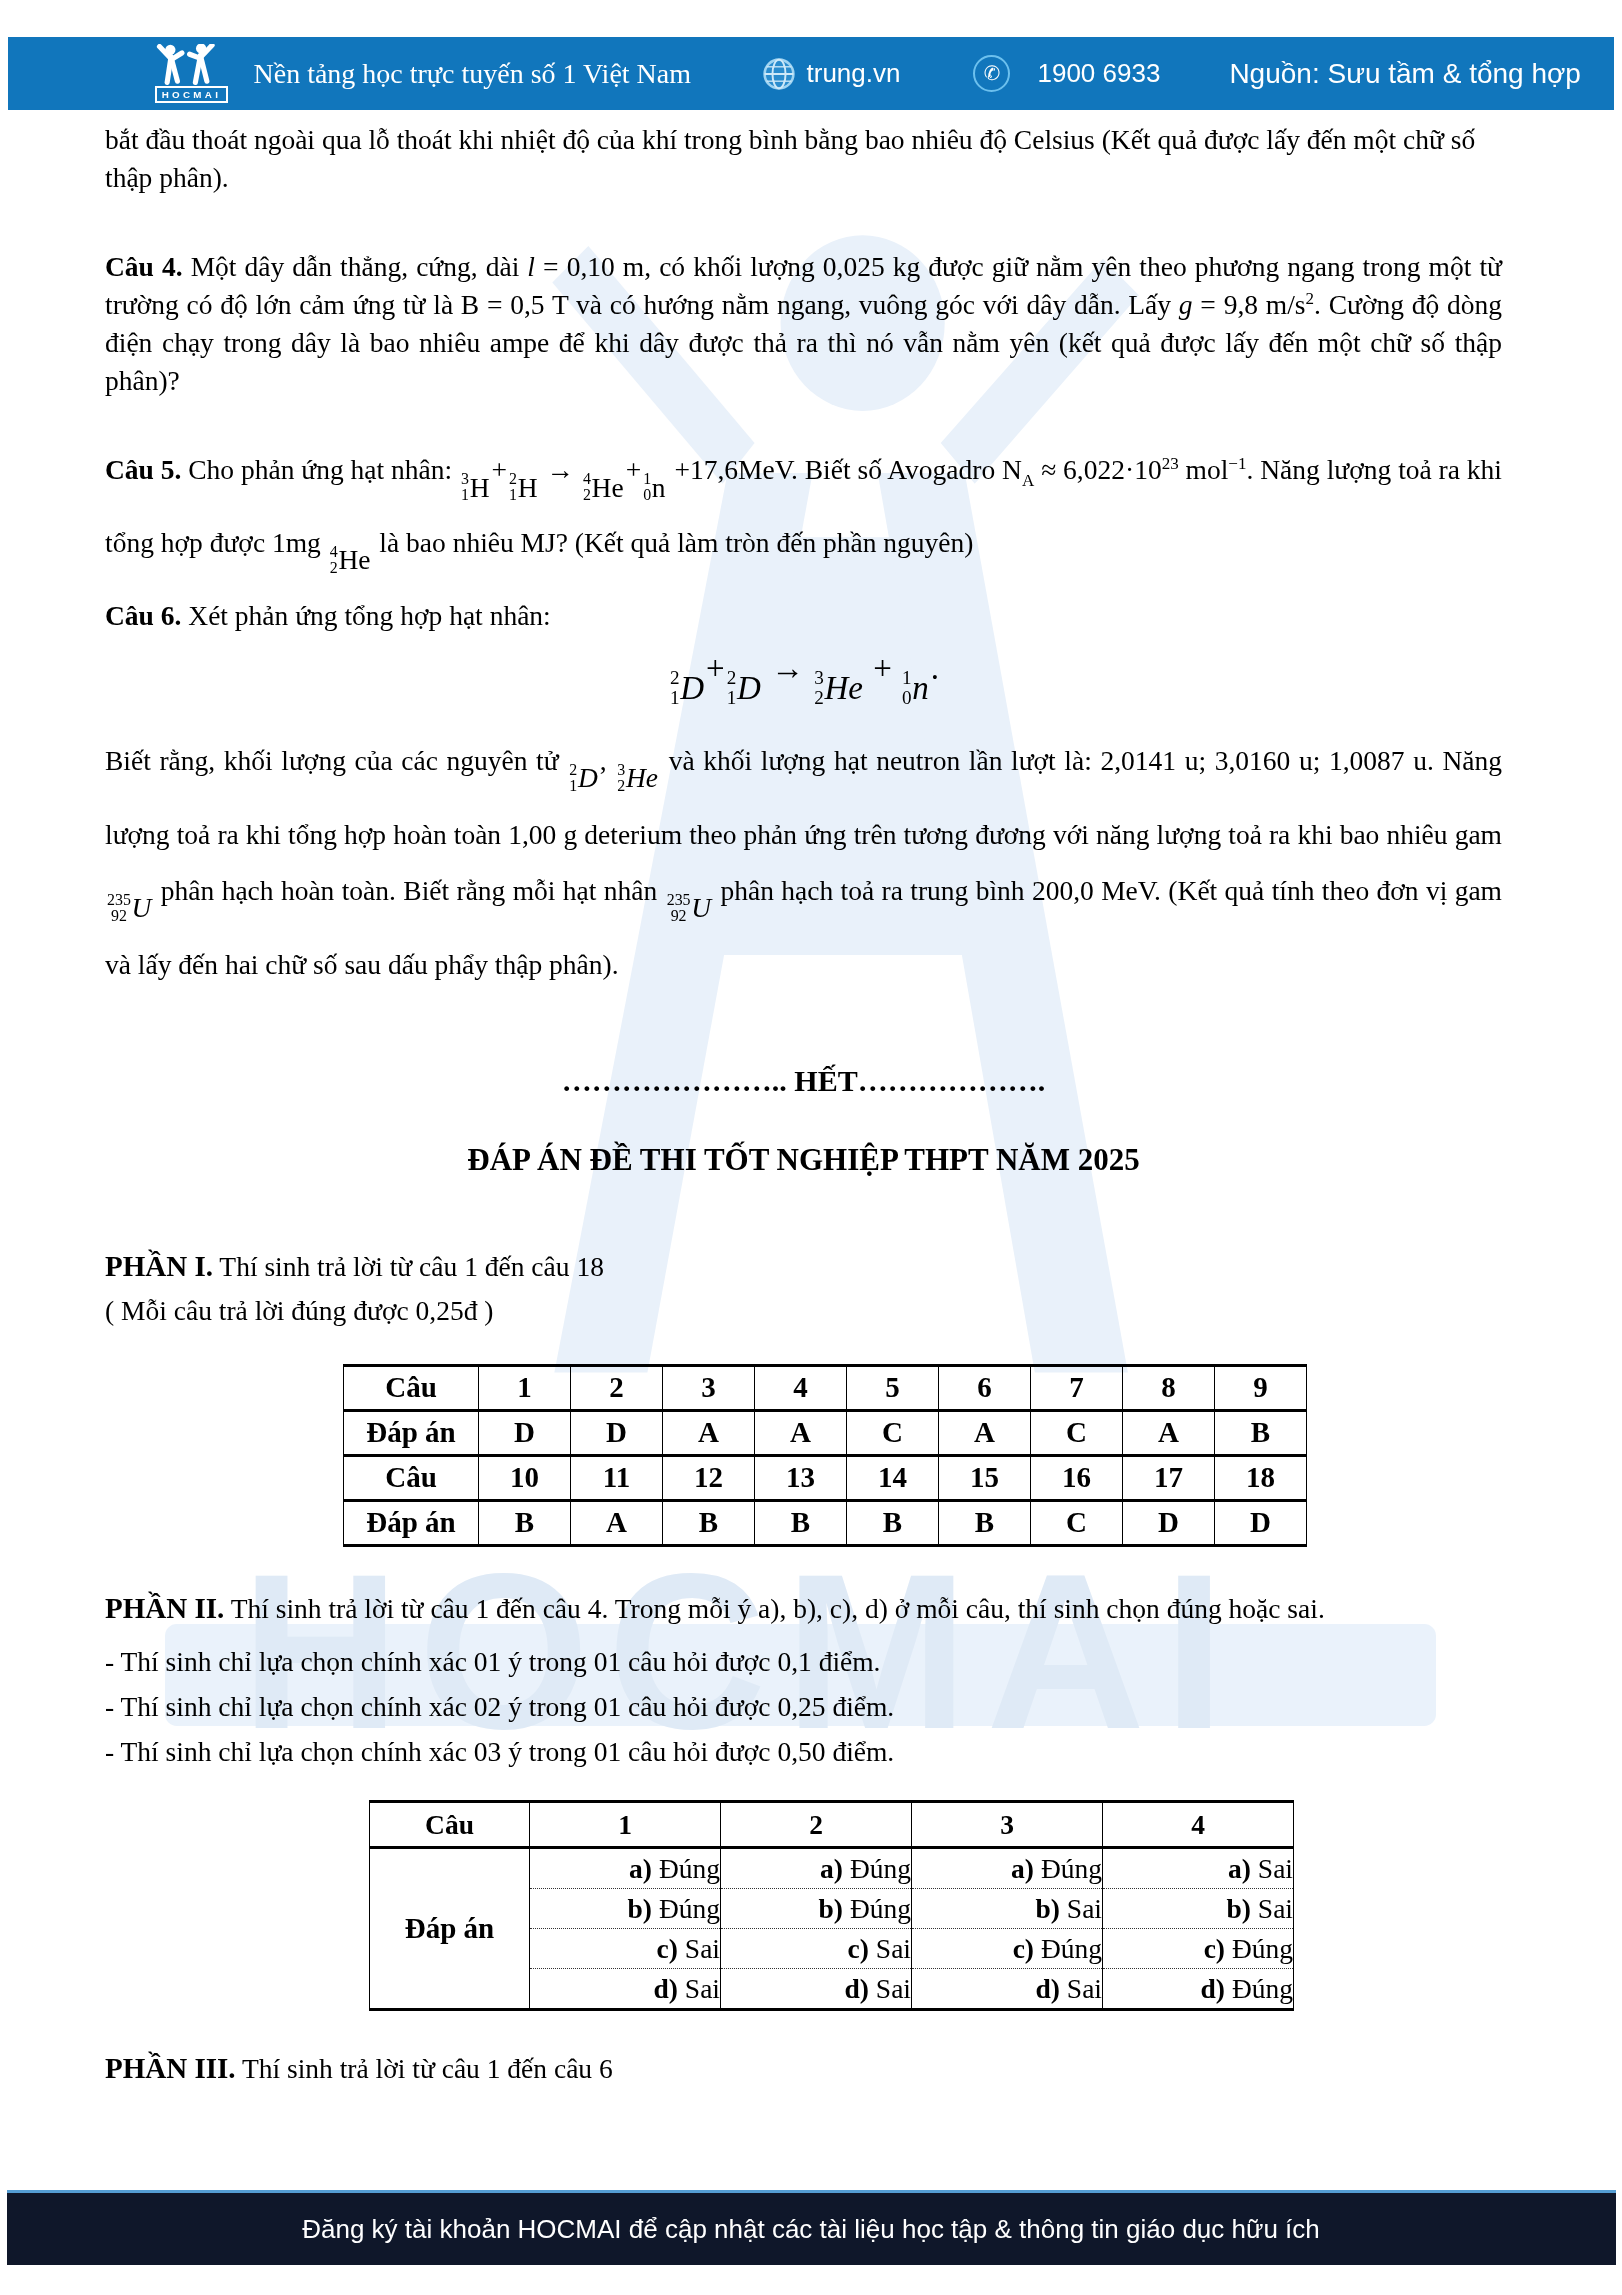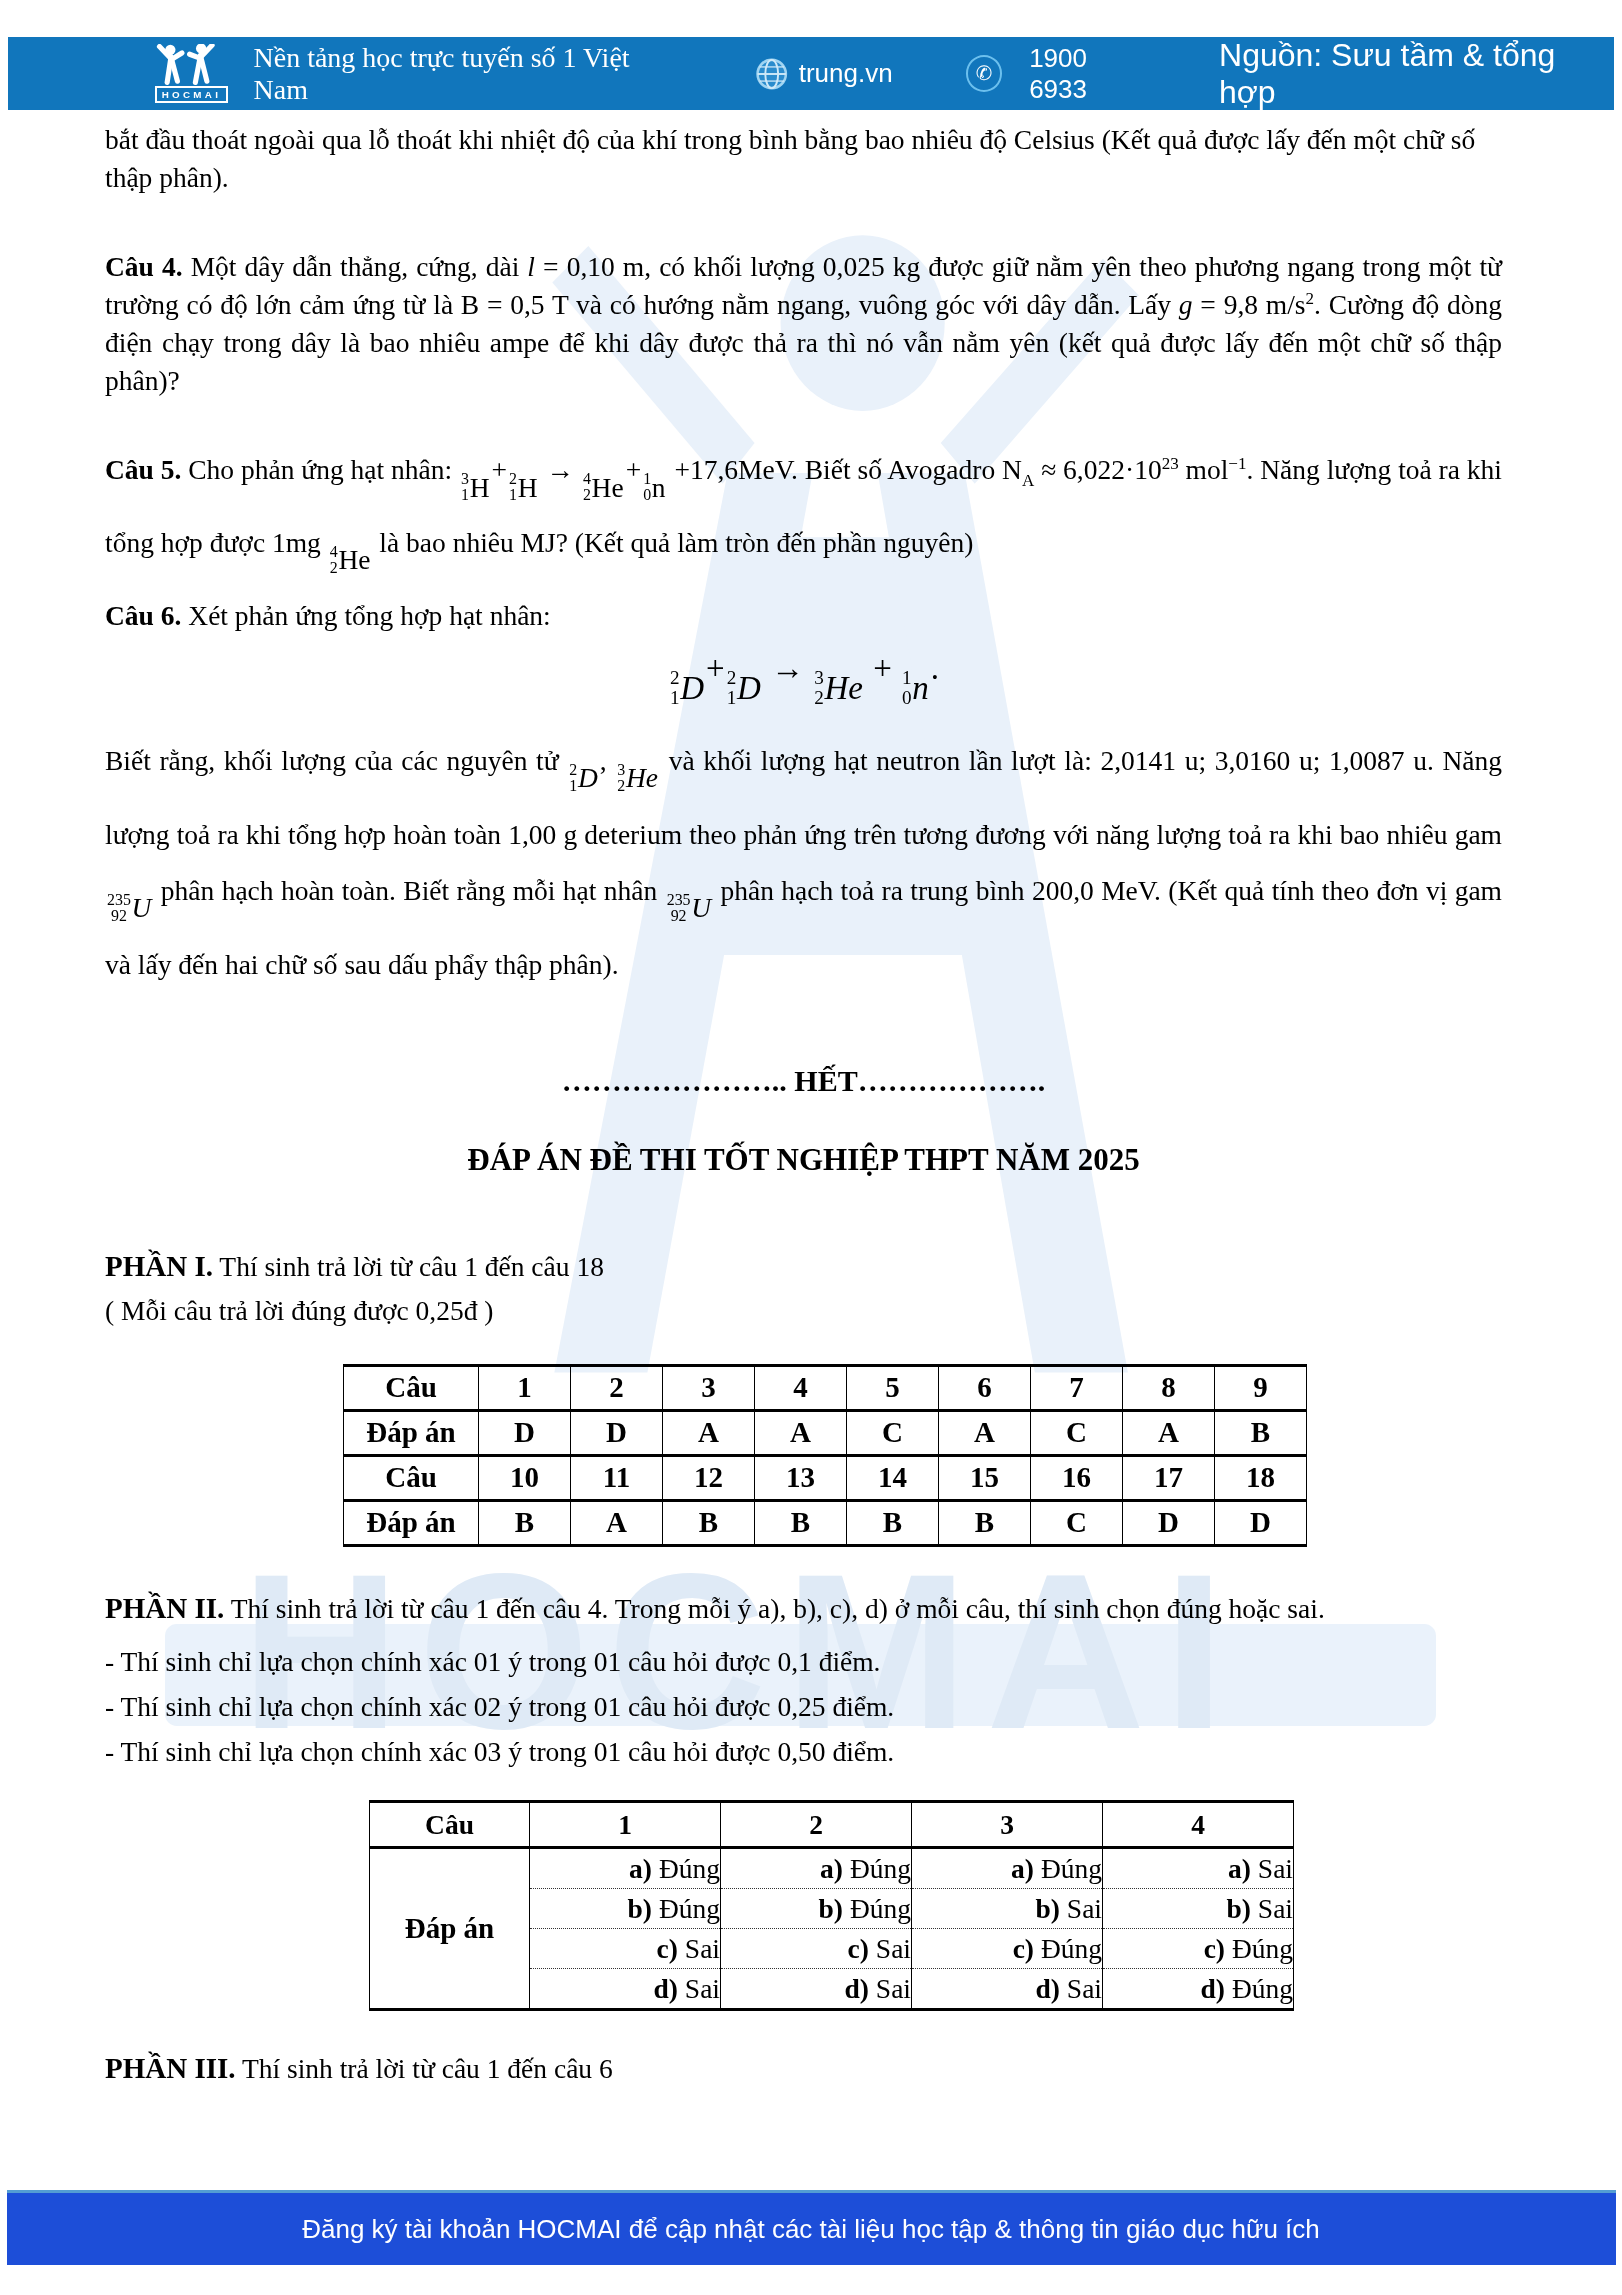--- a/index.html
+++ b/index.html
@@ -17,22 +17,22 @@
           display:flex;align-items:center;font-family:"Liberation Sans","DejaVu Sans",sans-serif;color:#fff;}
   .logo-wrap{margin-left:145px;display:flex;flex-direction:column;align-items:center;}
   .logo-box{border:2px solid #fff;padding:0.7px 4.6px;font-size:9.8px;font-weight:bold;letter-spacing:3.3px;margin-top:1.3px;}
   .tagline{font-size:28px;margin-left:23.6px;font-family:Liberation Serif, serif;}
   .globe{margin-left:71px;width:34px;height:34px;}
   .site{font-size:26px;margin-left:10.5px;}
   .phone-ic{margin-left:73px;width:33px;height:33px;border:2.6px solid #6cc0ee;border-radius:50%;
             display:flex;align-items:center;justify-content:center;font-size:19.6px;color:#fff;
             font-family:"DejaVu Sans",sans-serif;}
   .phone-no{font-size:26px;margin-left:27px;}
-  .source{font-size:32px;margin-left:69px;}
-  .botbar{position:absolute;left:6.5px;right:6.5px;top:2190px;height:72px;background:#1d4ed8;z-index:3;
+  .source{font-size:28px;margin-left:69px;}
+  .botbar{position:absolute;left:6.5px;right:6.5px;top:2190px;height:72px;background:#0f172a;z-index:3;
           border-top:3.9px solid #549dd3;display:flex;align-items:center;justify-content:center;}
   .botbar span{color:#fff;font-family:"Liberation Sans","DejaVu Sans",sans-serif;font-size:26px;}
   
   .content{position:absolute;left:105px;right:120px;top:111px;z-index:2;font-size:27.5px;}
   p{margin:0;}
   .p-intro{margin-top:9.8px;line-height:1.4;}
   .q4{margin-top:50px;line-height:1.38;text-align:justify;}
   .q5{margin-top:42px;line-height:2.0;text-align:justify;}
   .q6h{margin-top:9.2px;line-height:1.38;}
   .formula{margin-top:10.5px;text-align:center;font-size:33px;line-height:1.4;}

